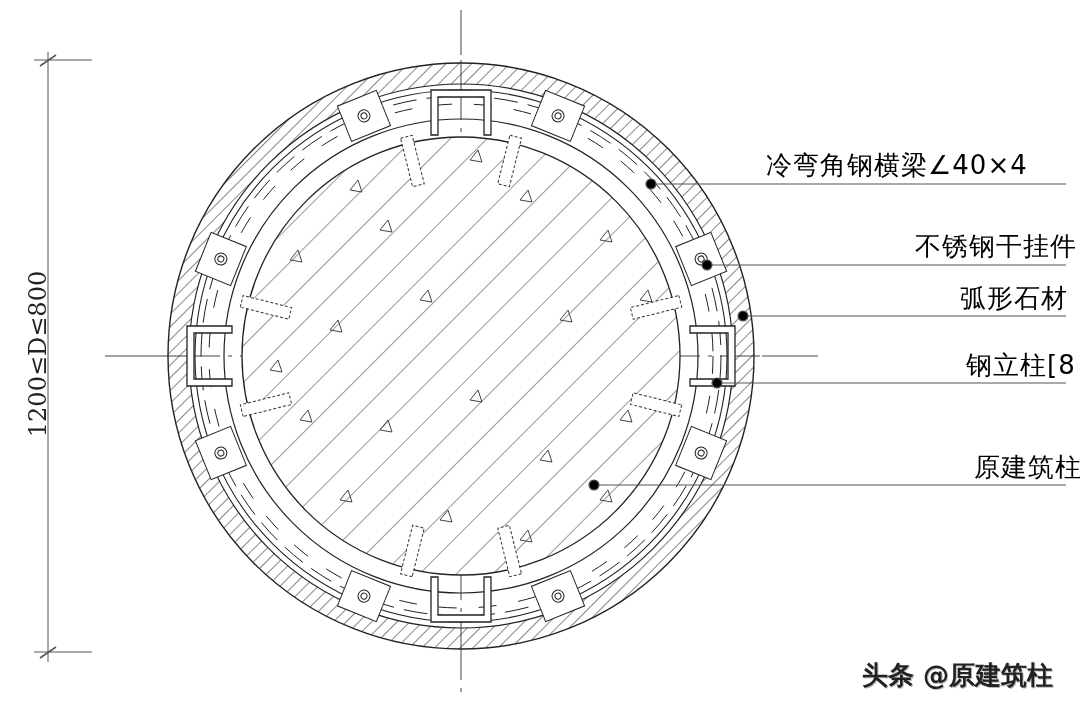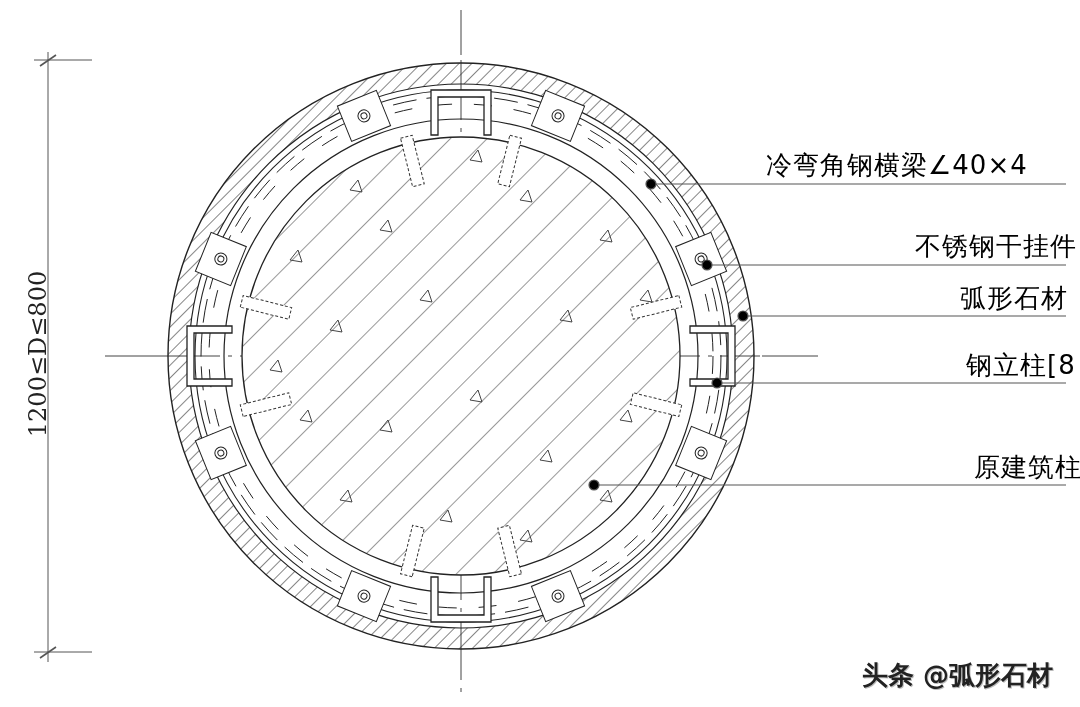--- a/index.html
+++ b/index.html
@@ -189,13 +189,13 @@
 </svg>
 
 <div class="dim-label" style="left:-45px; top:340px;">1200≤D≤800</div>
 
 <div class="label" style="left:766px; top:148px;">冷弯角钢横梁∠40×4</div>
 <div class="label" style="left:876px; top:229px;margin-left:39px;">不锈钢干挂件</div>
 <div class="label" style="left:940px; top:281px;margin-left:20px;">弧形石材</div>
 <div class="label" style="left:966px; top:348px;">钢立柱[8</div>
 <div class="label" style="left:974px; top:450px;">原建筑柱</div>
 
-<div class="watermark" style="left:862px; top:658px;">头条 @弧形石材</div>
+<div class="watermark" style="left:862px; top:658px;">头条 @原建筑柱</div>
 
 </body></html>

